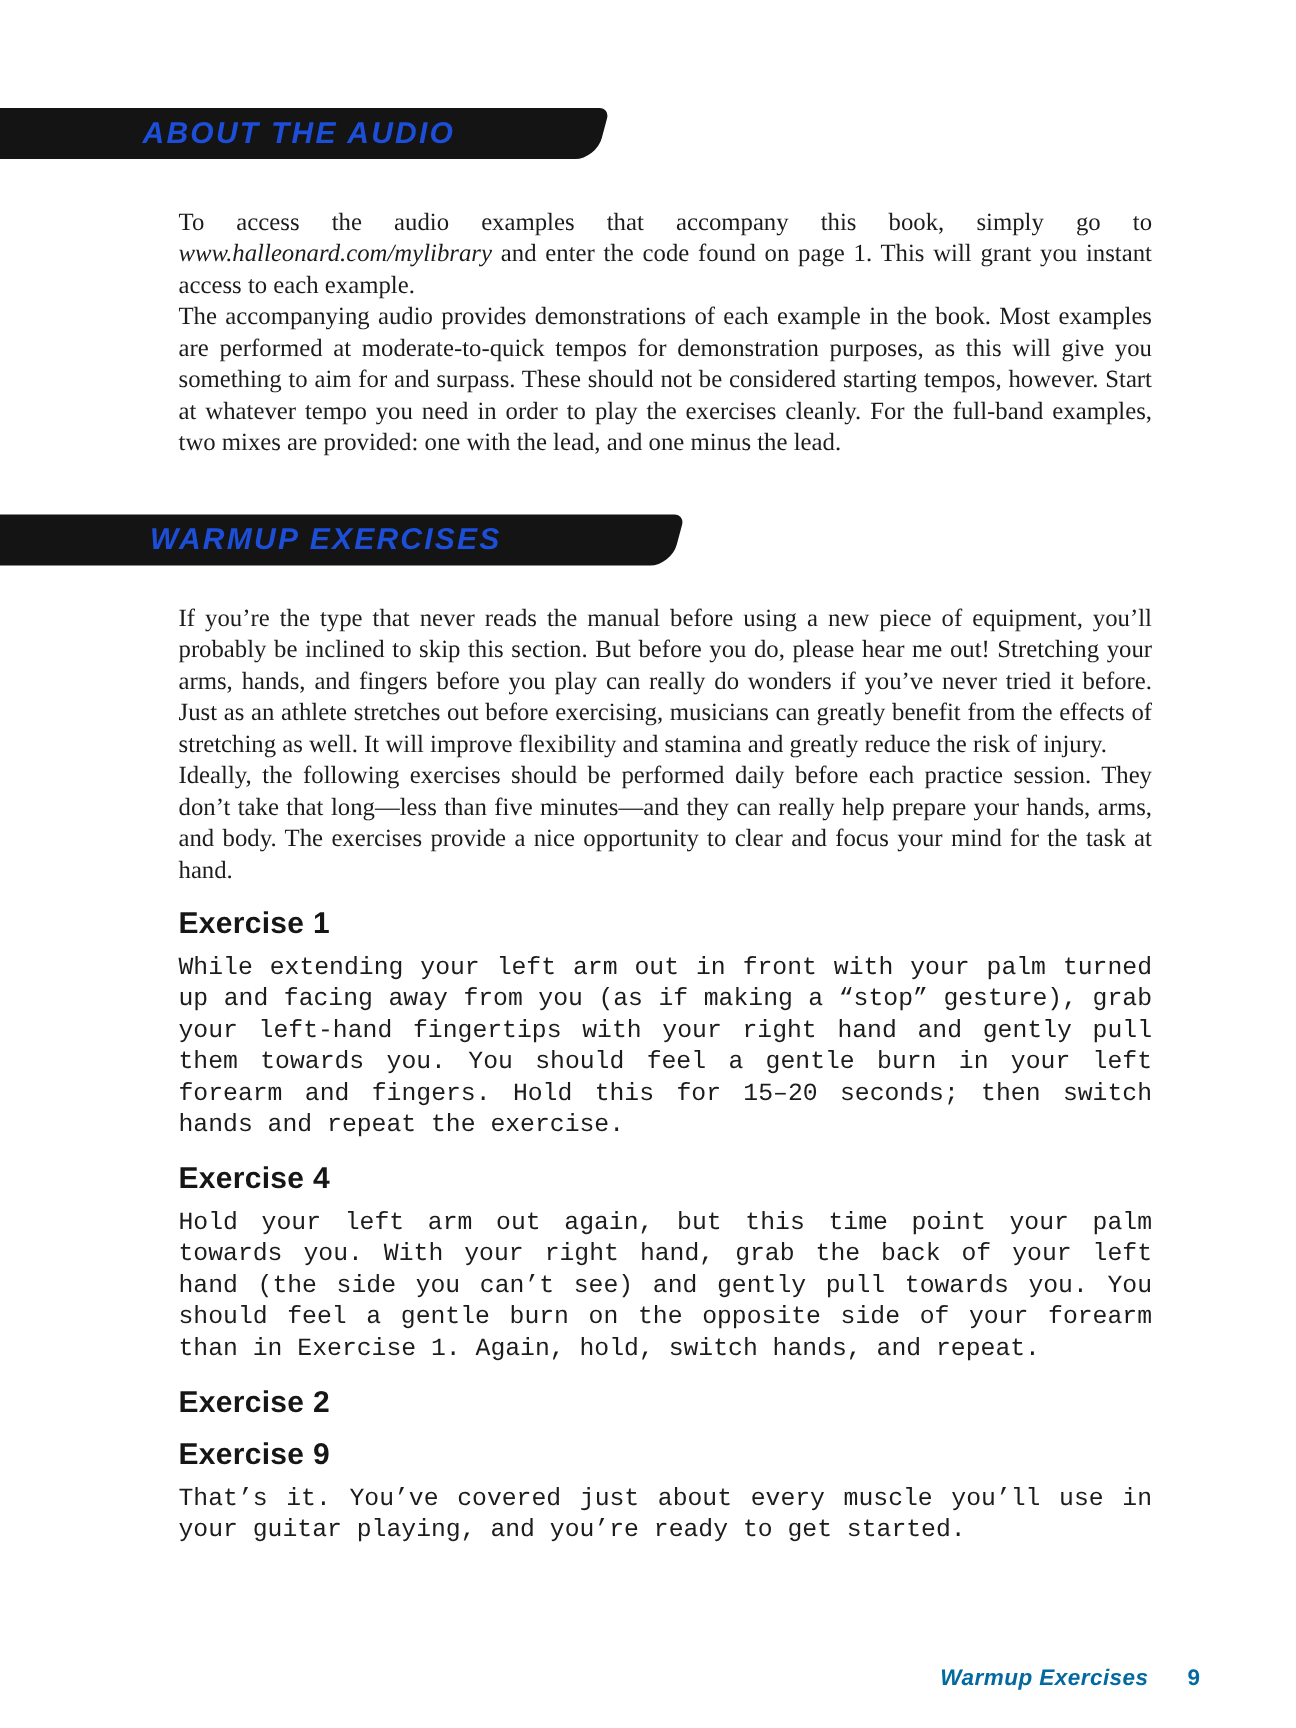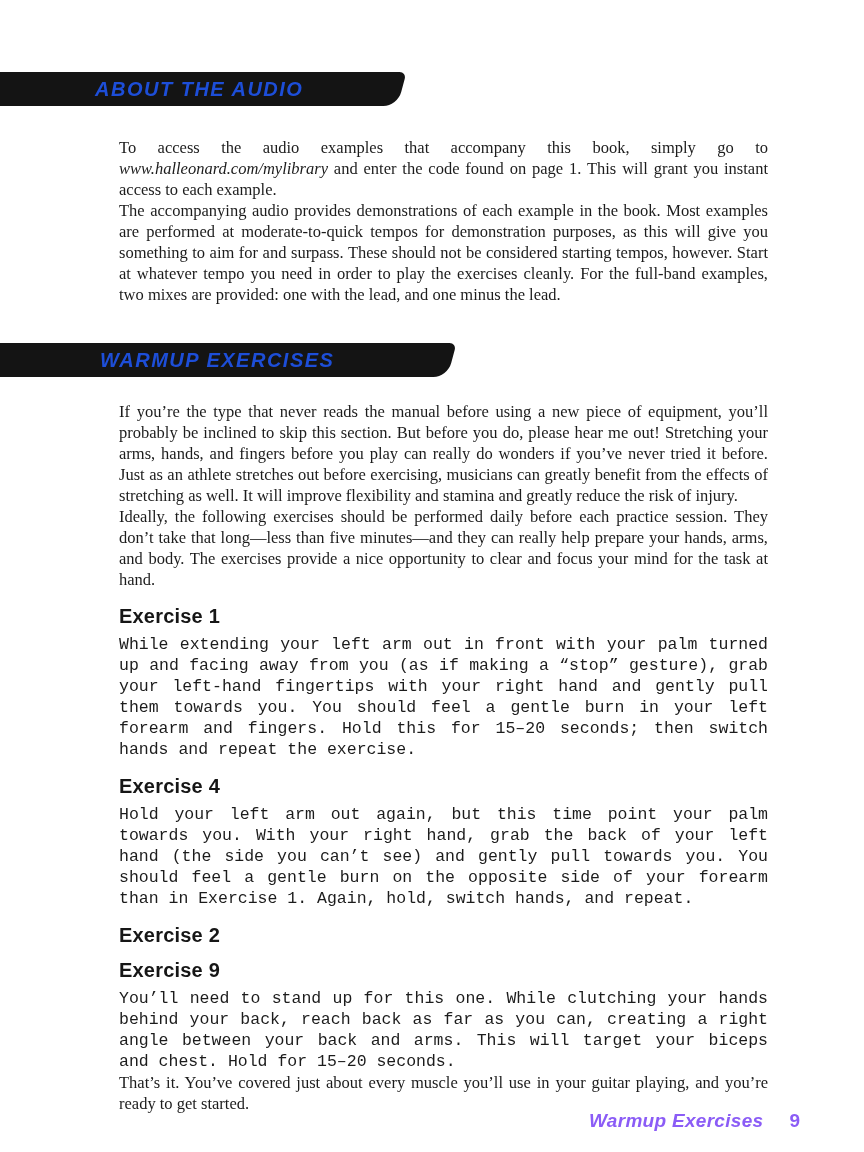--- a/index.html
+++ b/index.html
@@ -65,23 +65,23 @@
   }
   .ex-heading + p { margin-top: 4px; font-family: Liberation Mono, monospace; }
   .banner-warmup { margin-top: 38px; }
 
   
   .footer {
     position: absolute;
     right: 64px;
     top: 1110px;
     font-family: "Liberation Sans", sans-serif;
-    font-size: 19px;
+    font-size: 15px;
     font-weight: bold;
-    color: #8b5cf6;
+    color: #0369a1;
     white-space: nowrap;
   }
   .footer .footer-section { font-style: italic; letter-spacing: 0.3px; }
   .footer .footer-page { display: inline-block; margin-left: 26px; font-style: normal; }
 </style>
 </head>
 <body>
 
 <div class="page">
 
@@ -106,21 +106,20 @@
 
     <h3 class="ex-heading">Exercise 1</h3>
     <p>While extending your left arm out in front with your palm turned up and facing away from you (as if making a “stop” gesture), grab your left-hand fingertips with your right hand and gently pull them towards you. You should feel a gentle burn in your left forearm and fingers. Hold this for 15–20 seconds; then switch hands and repeat the exercise.</p>
 
     <h3 class="ex-heading">Exercise 4</h3>
     <p>Hold your left arm out again, but this time point your palm towards you. With your right hand, grab the back of your left hand (the side you can’t see) and gently pull towards you. You should feel a gentle burn on the opposite side of your forearm than in Exercise 1. Again, hold, switch hands, and repeat.</p>
 
     <h3 class="ex-heading">Exercise 2</h3>
 
     <h3 class="ex-heading">Exercise 9</h3>
-    <p>You’ll need to stand up for this one. While clutching your hands behind your back, reach back as far as you can, creating a right angle between your back and arms. This will target your biceps and chest. Hold for 15–20 seconds.</p>
 
     <p>That’s it. You’ve covered just about every muscle you’ll use in your guitar playing, and you’re ready to get started.</p>
   </div>
 
   <div class="footer">
     <span class="footer-section">Warmup Exercises</span><span class="footer-page">9</span>
   </div>
 
 </div>
 

